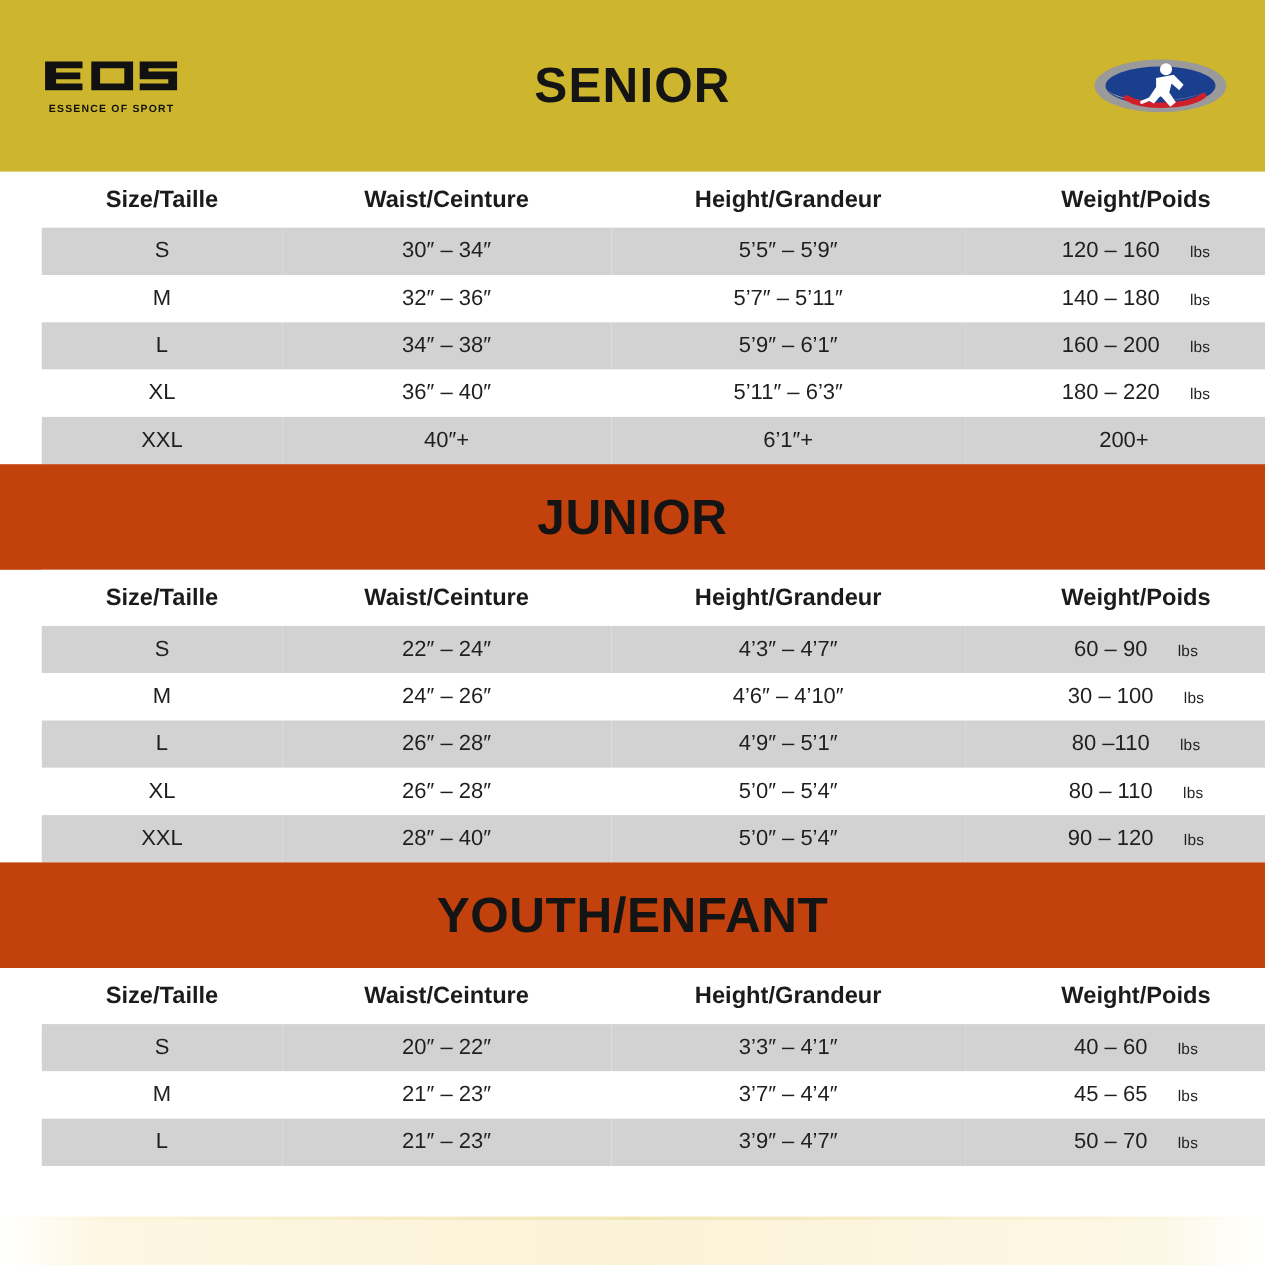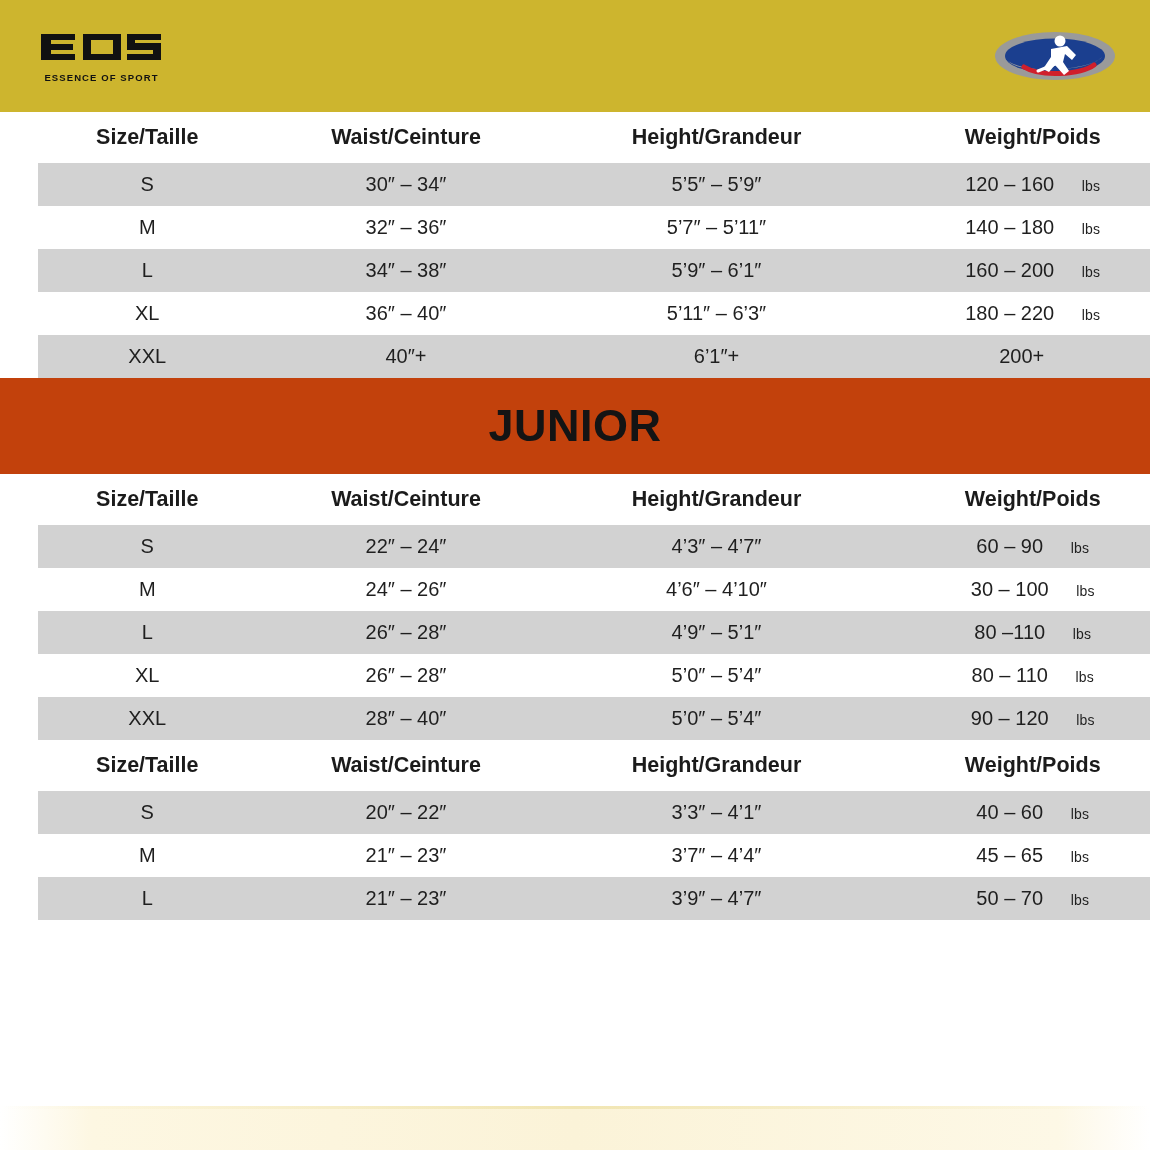--- a/index.html
+++ b/index.html
@@ -12,21 +12,21 @@
   }
   .page {
     width: 1150px;
     height: 1150px;
     position: relative;
     background: #ffffff;
   }
 
   
   .banner-top {
-    height: 112px;
+    height: 156px;
     background: #cdb52e;
     display: flex;
     align-items: center;
     justify-content: space-between;
     padding: 0 34px;
     position: relative;
   }
   .banner-title {
     position: absolute;
     left: 0; right: 0;
@@ -139,20 +139,21 @@
           <path d="M2 4 h34 v6 H12 v4 h22 v6 H12 v4 h24 v6 H2 Z"></path>
 
           <path d="M44 4 h38 v26 H44 Z M52 10 v14 h22 V10 Z"></path>
 
           <path d="M88 4 h34 v6 H96 v3 h26 v17 H88 v-6 h26 v-4 H88 Z"></path>
         </g>
       </svg>
       <div class="eos-sub">ESSENCE OF SPORT</div>
     </div>
 
+    <div class="banner-title">SENIOR</div>
 
     <div class="badge">
       <svg width="122" height="66" viewBox="0 0 122 66">
         <ellipse cx="61" cy="33" rx="60" ry="24" fill="#9a9a9a"></ellipse>
         <ellipse cx="61" cy="33" rx="50" ry="17.5" fill="#1b3f8f"></ellipse>
         <path d="M14 38 C30 50 92 50 108 34 C96 48 26 52 14 38 Z" fill="#9a9a9a"></path>
         <path d="M30 44 C46 54 86 52 100 42" stroke="#d01f2b" stroke-width="5" fill="none" stroke-linecap="round"></path>
         <g fill="#ffffff">
           <circle cx="66" cy="18" r="5.5"></circle>
           <path d="M57 26 l16 -3 l9 9 l-4 5 l-7 -6 l-2 8 l6 9 l-5 4 l-9 -10 l-6 7 l-6 -3 l8 -12 Z"></path>
@@ -257,20 +258,23 @@
       </tr>
       <tr class="alt">
         <td>XXL</td>
         <td>28″ – 40″</td>
         <td>5’0″ – 5’4″</td>
         <td><span>90 – 120</span> <span class="unit">lbs</span></td>
       </tr>
     </tbody>
   </table>
 
+  <div class="banner-sec">
+    <div class="banner-title-inline">YOUTH/ENFANT</div>
+  </div>
 
   <table>
     <colgroup>
         <col class="c1">
         <col class="c2">
         <col class="c3">
         <col class="c4">
       </colgroup>
     <thead>
       <tr>

